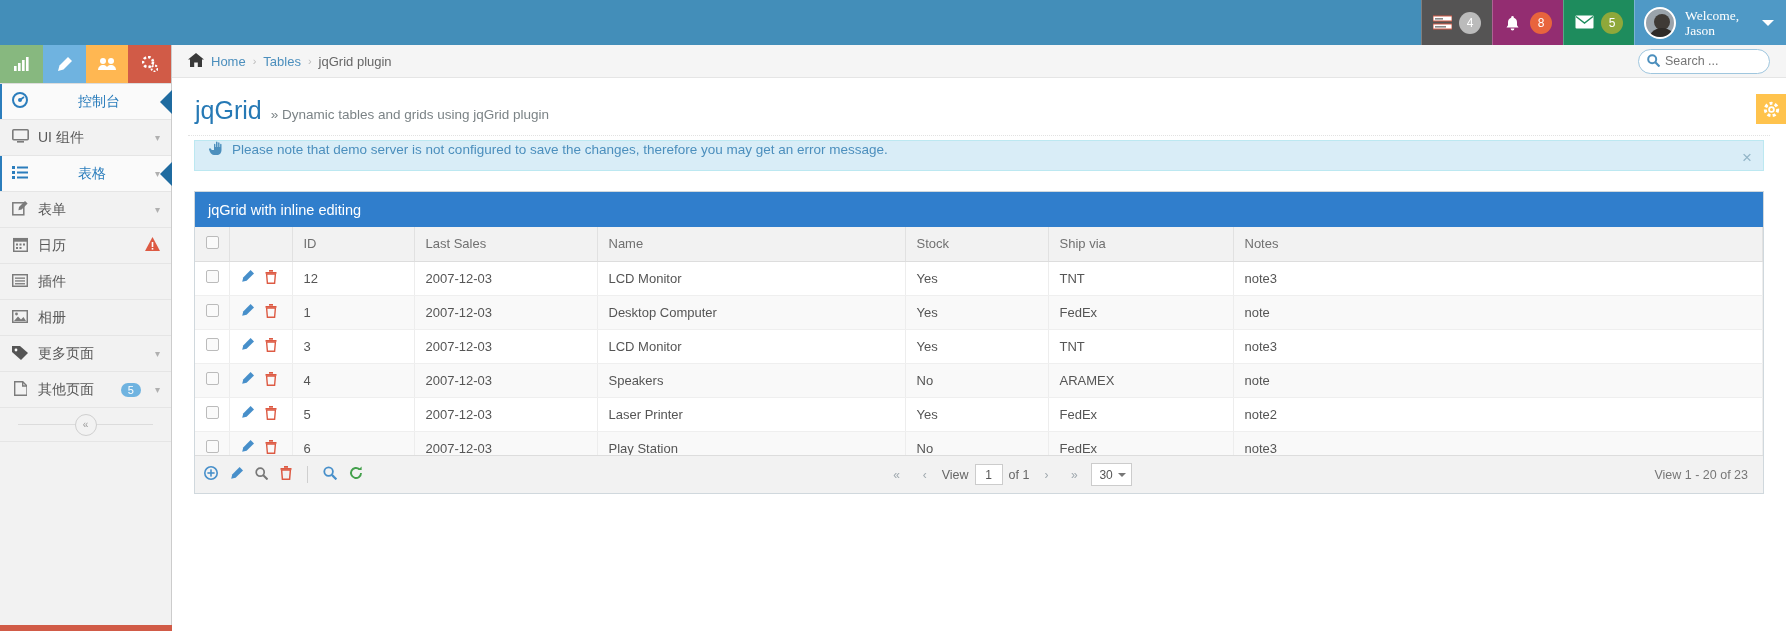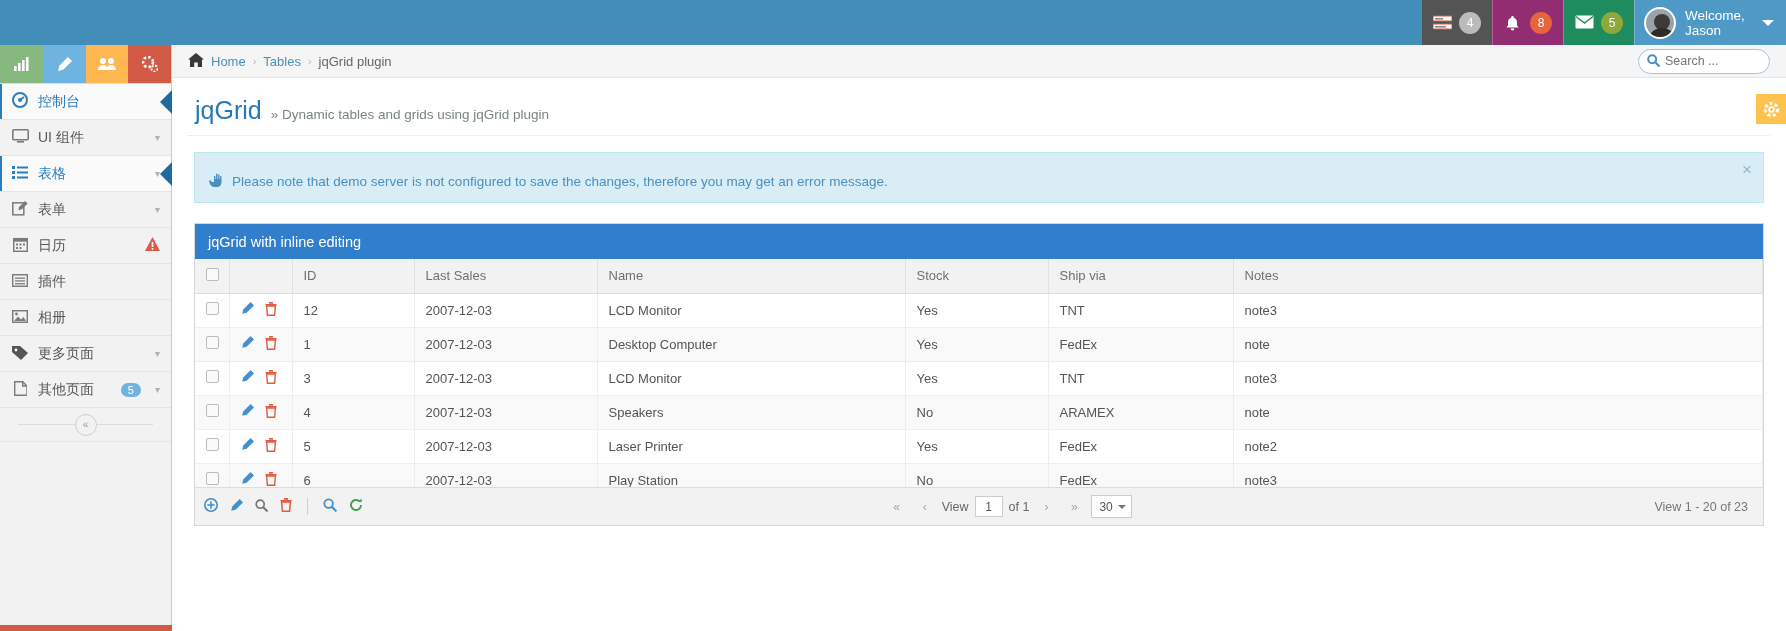--- a/index.html
+++ b/index.html
@@ -26,40 +26,40 @@
   .badge.gr   { background:#BBB; color:#fff; }
   .badge.or   { background:#E8643D; }
   .badge.ol   { background:#8FA83A; }
   .nav-ic { width:19px; height:16px; position:relative; display:inline-block; }
   .avatar { width:32px; height:32px; border-radius:50%; border:2px solid #fff;
     background:#9aa3ab; overflow:hidden; position:relative; flex:none; }
   .avatar .head { position:absolute; width:16px; height:16px; border-radius:50%;
     background:#3f3a36; left:8px; top:5px; }
   .avatar .body { position:absolute; width:28px; height:16px; border-radius:14px 14px 0 0;
     background:#2f2b28; left:2px; top:19px; }
-  .welcome { font-size:13.5px; line-height:15px; max-width:68px; }
+  .welcome { font-size:13.5px; line-height:15px; max-width:68px;font-family:Liberation Serif, serif; }
   .caret-d { width:0;height:0;border-left:6px solid transparent;
     border-right:6px solid transparent;border-top:6px solid #fff; }
 
   
   .page { display:flex; height:586px; }
 
   
   .sidebar { width:172px; flex:none; background:#F2F2F2;
     border-right:1px solid #CCC; position:relative; }
   .shortcuts { display:flex; height:39px; border-bottom:1px solid #DDD; }
   .sc { flex:1; display:flex; align-items:center; justify-content:center;
     color:#fff; cursor:pointer; font-size:15px; }
   .sc.s1{background:#87B87F;} .sc.s2{background:#6FB3E0;}
   .sc.s3{background:#FFB752;} .sc.s4{background:#D15B47;}
   .menu { list-style:none; }
   .menu li { border-bottom:1px solid #E5E5E5; position:relative; }
   .menu a { display:flex; align-items:center; height:35px; padding:0 11px;
     color:#585858; text-decoration:none; font-size:14px; gap:9px; cursor:pointer; }
-  .menu li.active > a { color:#2B7DBC; background:#FAFAFA; font-weight:400; }
+  .menu li.active > a { color:#2B7DBC; background:#FAFAFA; font-weight:400;text-align:center; }
   .menu li.active::after { content:""; position:absolute; right:-1px; top:50%;
     transform:translateY(-50%);
     width:0;height:0;border-top:12px solid transparent;
     border-bottom:12px solid transparent;border-right:12px solid #1F6BA0; }
   .menu li.active::before { content:""; position:absolute; left:0; top:0; bottom:0;
     width:2px; background:#2B7DBC; }
   .m-ic { width:18px; text-align:center; font-size:15px; color:#7B7B7B; flex:none; }
   .menu li.active .m-ic { color:#2B7DBC; }
   .m-lbl { flex:1; }
   .chev { color:#B0B0B0; font-size:10px; }
@@ -94,22 +94,22 @@
   .content { flex:1; padding:0 16px; position:relative; overflow:hidden; }
   .pagehead { padding:18px 0 10px 7px; border-bottom:1px dotted #E2E2E2;
     display:flex; align-items:baseline; gap:9px; }
   .pagehead h1 { font-size:25px; font-weight:300; color:#2679B5; }
   .pagehead small { font-size:13.5px; color:#7B8386; font-weight:400; }
 
   .settings-btn { position:absolute; right:0; top:16px; width:30px; height:30px;
     background:#FFC34D; color:#fff; display:flex; align-items:center;
     justify-content:center; font-size:16px; cursor:pointer; z-index:5; }
 
-  .alert { margin:16px 6px 0 6px; background:#D9EDF7; border:1px solid #BCE8F1;
-    color:#4C8FBD; padding:20px 34px 12px 14px; font-size:13.5px;
+  .alert { margin:4px 6px 0 6px; background:#D9EDF7; border:1px solid #BCE8F1;
+    color:#4C8FBD; padding:0 34px 12px 14px; font-size:13.5px;
     position:relative; display:flex; align-items:center; gap:8px; }
   .alert .x { position:absolute; right:11px; top:8px; color:#93B6C8;
     font-size:17px; cursor:pointer; line-height:1; }
 
   
   .gridwrap { margin:20px 6px 0 6px; border:1px solid #D0D8DD; }
   .gridhead { background:#307ECC; color:#fff; height:35px; display:flex;
     align-items:center; padding:0 13px; font-size:14.5px; }
   .gridscroll { height:228px; overflow:hidden; }
   table.grid { width:100%; border-collapse:collapse; table-layout:fixed; }

